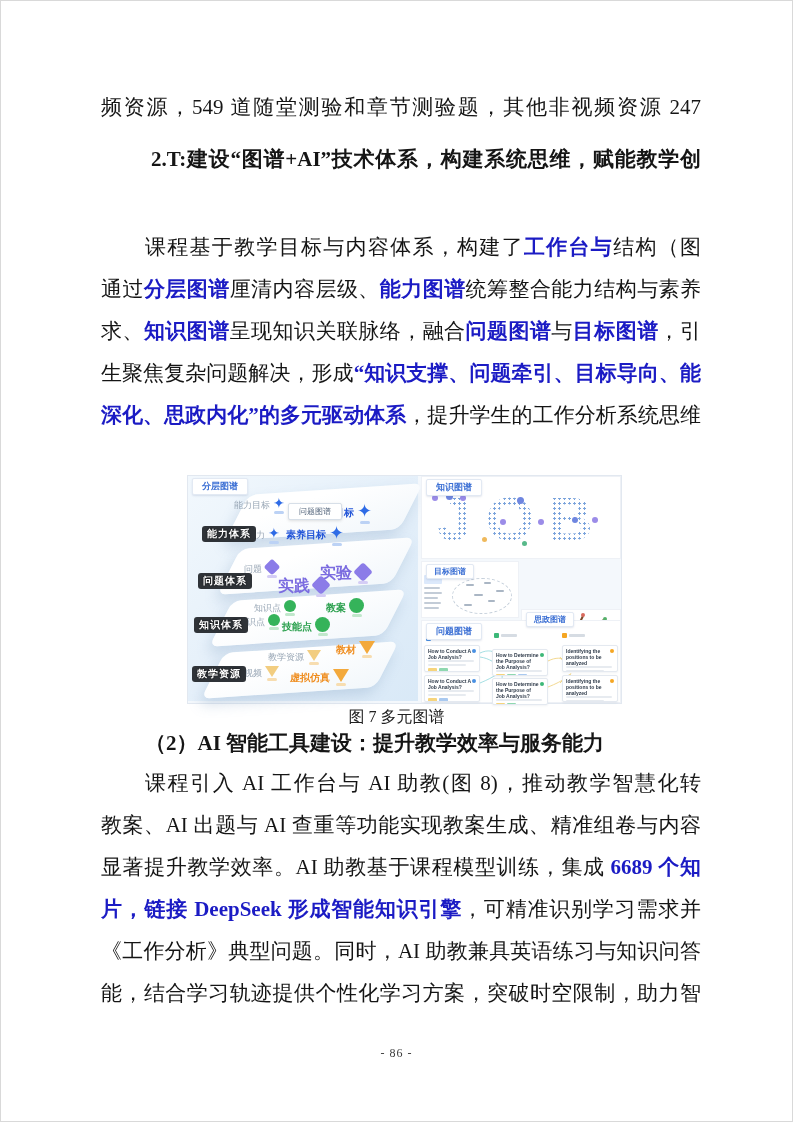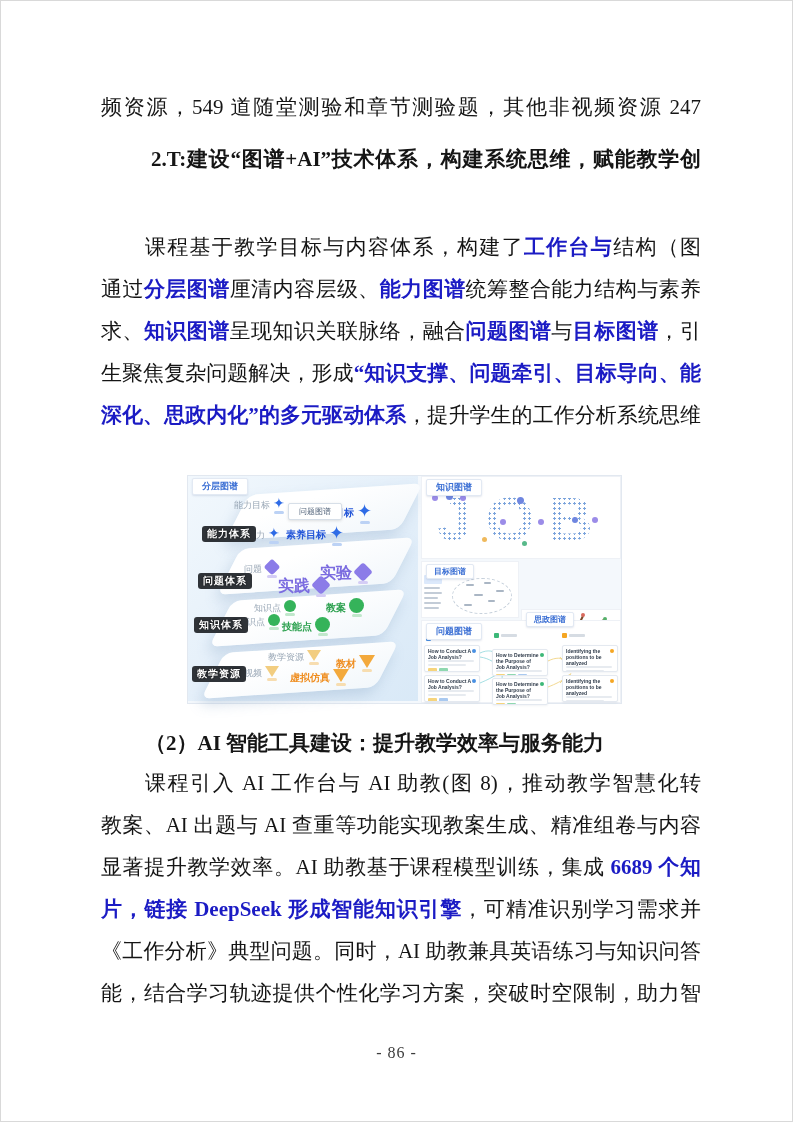--- a/index.html
+++ b/index.html
@@ -9,21 +9,21 @@
   .line{position:absolute;left:100px;width:600px;height:30px;font-size:21px;line-height:28px;
         text-align:justify;overflow:hidden;white-space:normal;}
   .fill{text-align-last:justify;}
   .ind{padding-left:44px;width:556px;}
   .ind2{padding-left:50px;width:550px;}
   .h{font-weight:bold;}
   .cblue{color:#1b1bc4;font-weight:bold;}
   .bb{font-weight:bold;}
   .center{left:0;width:791px;text-align:center;text-align-last:center;padding:0;}
   .caption{font-size:16px;color:#222;}
-  .footer{font-size:16px;color:#3c3c3c;letter-spacing:1px;}
+  .footer{font-size:12px;color:#3c3c3c;letter-spacing:1px;}
   
   .figure{position:absolute;left:186px;top:474px;width:433px;height:227px;background:#f4f8fc;
           border:1px solid #e2e8f0;font-family:"Liberation Sans","DejaVu Sans",sans-serif;}
   .panel{position:absolute;background:#fff;border:1px solid #eef1f6;box-sizing:border-box;}
   .tag{position:absolute;top:2px;left:4px;z-index:9;background:#fff;color:#3b6fd4;font-weight:bold;
        font-size:9px;line-height:11px;padding:2px 9px;border:1px solid #e2e9f3;border-radius:2px;
        box-shadow:0 1px 2px rgba(60,90,140,.15);white-space:nowrap;}
   
   .lp{left:0;top:0;width:230px;height:225px;background:linear-gradient(135deg,#f2f8fd 0%,#e2eef9 60%,#d9e9f7 100%);border:none;}
   .plate{position:absolute;width:168px;height:46px;border-radius:8px;
@@ -205,21 +205,21 @@
           </span>
         </div>
 
       <div class="fitem" style="left:80px;top:174px">
           <span class="flabel">教学资源</span>
           <span class="shape-col">
             <span class="tri lite"></span>
             <span class="dash o"></span>
           </span>
         </div>
-      <div class="fitem" style="left:148px;top:179px">
+      <div class="fitem" style="left:148px;top:165px">
           <span class="flabel em4">教材</span>
           <span class="shape-col">
             <span class="tri big"></span>
             <span class="dash o"></span>
           </span>
         </div>
       <div class="fitem" style="left:56px;top:190px">
           <span class="flabel">视频</span>
           <span class="shape-col">
             <span class="tri lite"></span>
@@ -366,20 +366,21 @@
         </div>
       <div class="card" style="left:140px;top:54px">
           <span class="cdot" style="background:#f5a623"></span>
           <div class="ctitle">Identifying the positions to be analyzed</div>
           <div class="cline" style="width:46px"></div>
           <div class="cline" style="width:38px"></div>
         </div>
     </div>
   </div>
 
+  <div class="line center caption" style="top:702px"><span>图 7 多元图谱</span></div>
 
   <div class="line h ind" style="top:728px"><span>（2）AI 智能工具建设：提升教学效率与服务能力</span></div>
 
   <div class="line ind fill" style="top:768px"><span>课程引入 AI 工作台与 AI 助教(图 8)，推动教学智慧化转型。AI</span></div>
   <div class="line fill" style="top:810px"><span>教案、AI 出题与 AI 查重等功能实现教案生成、精准组卷与内容识别，</span></div>
   <div class="line fill" style="top:852px"><span>显著提升教学效率。AI 助教基于课程模型训练，集成 </span><span class="cblue">6689 个知识切</span></div>
   <div class="line fill" style="top:894px"><span class="cblue">片，链接 DeepSeek 形成智能知识引擎</span><span>，可精准识别学习需求并解决</span></div>
   <div class="line fill" style="top:936px"><span>《工作分析》典型问题。同时，AI 助教兼具英语练习与知识问答功</span></div>
   <div class="line fill" style="top:978px"><span>能，结合学习轨迹提供个性化学习方案，突破时空限制，助力智慧教</span></div>
 

